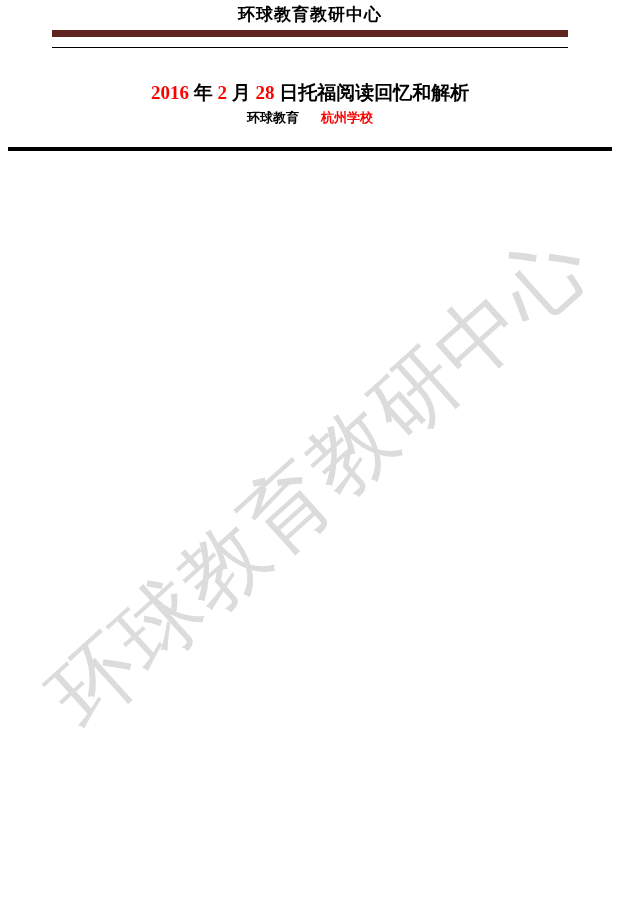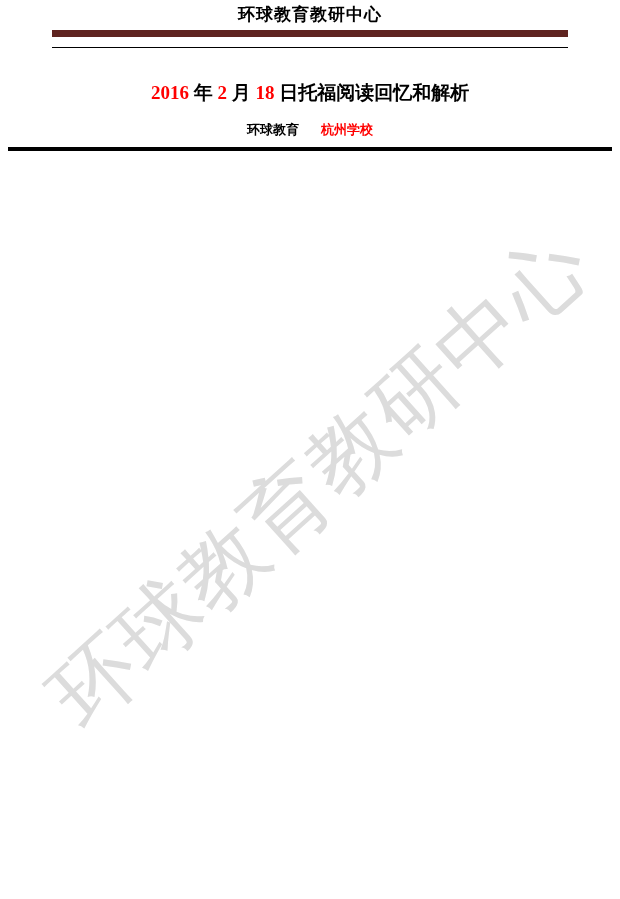--- a/index.html
+++ b/index.html
@@ -48,21 +48,21 @@
     font-size: 19px;
     font-weight: bold;
   }
   .red { color: #ff0000; }
   .byline1, .byline2 {
     text-align: center;
     font-size: 13px;
     font-weight: bold;
     line-height: 16px;
   }
-  .byline1 { margin-top: 16px; }
+  .byline1 { margin-top: 4px; }
   .byline1 .school { margin-left: 22px; }
   .byline2 .role { margin-left: 26px; text-decoration: underline; }
   
   .doc-table {
     position: absolute;
     left: 8px;
     right: 8px;
     top: 147px;
     bottom: 0;
     border: 2px solid #000;
@@ -94,21 +94,21 @@
 
 <div class="page">
 
   <div class="watermark">环球教育教研中心</div>
 
   <div class="content">
     <div class="org-title">环球教育教研中心</div>
     <div class="maroon-bar"></div>
     <div class="thin-rule"></div>
 
-    <div class="doc-title"><span class="red">2016</span><span> 年 </span><span class="red">2</span><span> 月 </span><span class="red">18</span><span> 日托福阅读回忆和解析</span></div>
+    <div class="doc-title"><span class="red">2016</span><span> 年 </span><span class="red">2</span><span> 月 </span><span class="red">28</span><span> 日托福阅读回忆和解析</span></div>
 
     <div class="byline1">
       <span>环球教育</span><span class="red school">杭州学校</span>
     </div>
 
     <div class="doc-table">
 
       <div class="row-banner">
         <span>综合点评</span>
       </div>

